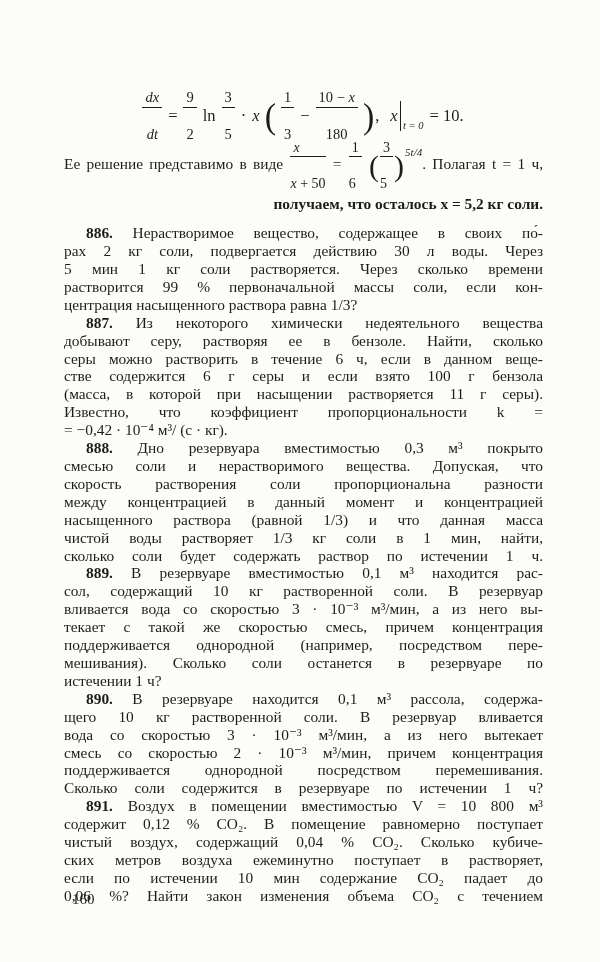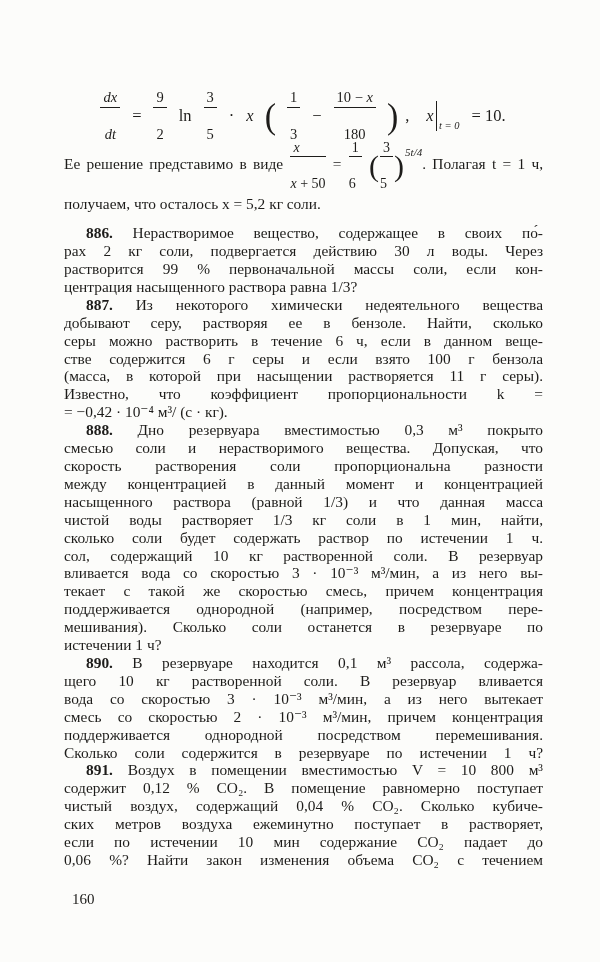--- a/index.html
+++ b/index.html
@@ -11,21 +11,21 @@
     position:relative;
     overflow:hidden;
   }
   .page{position:absolute;inset:0;}
   .content{position:absolute;left:64px;top:0;width:479px;}
 
   
   .equation{
     margin-top:92px;height:48px;
     display:flex;justify-content:center;align-items:center;
-    font-size:16.5px;gap:11px;white-space:nowrap;
+    font-size:16.5px;gap:5px;white-space:nowrap;
   }
   .frac{display:inline-block;vertical-align:middle;text-align:center;
         font-size:14.5px;line-height:1.08;}
   .frac .num{display:block;border-bottom:1.2px solid currentColor;padding:0 3px 1px;}
   .frac .den{display:block;padding-top:19px;font-family:Liberation Serif, serif;}
   .it{font-style:italic;}
   .fn{margin:0 1px;}
   .bigp{font-size:34px;font-weight:300;transform:scaleY(1.05);line-height:1;}
   .comma{margin-left:-4px;}
   .eval{display:inline-flex;align-items:center;margin-left:6px;}
@@ -35,21 +35,21 @@
   
   .solution{margin-top:0;}
   .sol-line1{
     text-align:justify;text-align-last:justify;
     font-size:15.4px;line-height:20px;
   }
   .sol-line1 .frac{font-size:14px;margin:0 1px;}
   .pgroup{display:inline-block;vertical-align:middle;white-space:nowrap;}
   .bigp2{font-size:30px;font-weight:300;vertical-align:middle;line-height:1;}
   .sup{font-size:11px;position:relative;top:-13px;margin-left:1px;}
-  .sol-line2{font-size:15.4px;line-height:19px;margin-top:3px;text-align:left;}
+  .sol-line2{font-size:15.4px;line-height:19px;margin-top:3px;text-align:right;font-weight:bold;}
 
   
   .problems{margin-top:11px;font-size:15.4px;}
   .problem{margin:0;}
   .line{
     line-height:17.9px;
     text-align:justify;text-align-last:justify;
     white-space:normal;
   }
   .line.first{text-indent:22px;}
@@ -112,20 +112,21 @@
         <span class="frac"><span class="num">1</span><span class="den">6</span></span>
         <span class="pgroup"><span class="bigp2">(</span><span class="frac"><span class="num">3</span><span class="den">5</span></span><span class="bigp2">)</span><span class="sup it">5t/4</span></span><span>. Полагая t = 1 ч,</span>
       </div>
       <div class="sol-line2">получаем, что осталось x = 5,2 кг соли.</div>
     </div>
 
     <div class="problems" id="problems">
         <div class="problem">
           <div class="line first"><b>886.</b> Нерастворимое вещество, содержащее в своих по́-</div>
           <div class="line">рах 2 кг соли, подвергается действию 30 л воды. Через</div>
+          <div class="line">5 мин 1 кг соли растворяется. Через сколько времени</div>
           <div class="line">растворится 99 % первоначальной массы соли, если кон-</div>
           <div class="line last">центрация насыщенного раствора равна 1/3?</div>
         </div>
         <div class="problem">
           <div class="line first"><b>887.</b> Из некоторого химически недеятельного вещества</div>
           <div class="line">добывают серу, растворяя ее в бензоле. Найти, сколько</div>
           <div class="line">серы можно растворить в течение 6 ч, если в данном веще-</div>
           <div class="line">стве содержится 6 г серы и если взято 100 г бензола</div>
           <div class="line">(масса, в которой при насыщении растворяется 11 г серы).</div>
           <div class="line">Известно, что коэффициент пропорциональности k =</div>
@@ -134,20 +135,21 @@
         <div class="problem">
           <div class="line first"><b>888.</b> Дно резервуара вместимостью 0,3 м³ покрыто</div>
           <div class="line">смесью соли и нерастворимого вещества. Допуская, что</div>
           <div class="line">скорость растворения соли пропорциональна разности</div>
           <div class="line">между концентрацией в данный момент и концентрацией</div>
           <div class="line">насыщенного раствора (равной 1/3) и что данная масса</div>
           <div class="line">чистой воды растворяет 1/3 кг соли в 1 мин, найти,</div>
           <div class="line">сколько соли будет содержать раствор по истечении 1 ч.</div>
         </div>
         <div class="problem">
+          <div class="line first"><b>889.</b> В резервуаре вместимостью 0,1 м³ находится рас-</div>
           <div class="line">сол, содержащий 10 кг растворенной соли. В резервуар</div>
           <div class="line">вливается вода со скоростью 3 · 10⁻³ м³/мин, а из него вы-</div>
           <div class="line">текает с такой же скоростью смесь, причем концентрация</div>
           <div class="line">поддерживается однородной (например, посредством пере-</div>
           <div class="line">мешивания). Сколько соли останется в резервуаре по</div>
           <div class="line last">истечении 1 ч?</div>
         </div>
         <div class="problem">
           <div class="line first"><b>890.</b> В резервуаре находится 0,1 м³ рассола, содержа-</div>
           <div class="line">щего 10 кг растворенной соли. В резервуар вливается</div>

